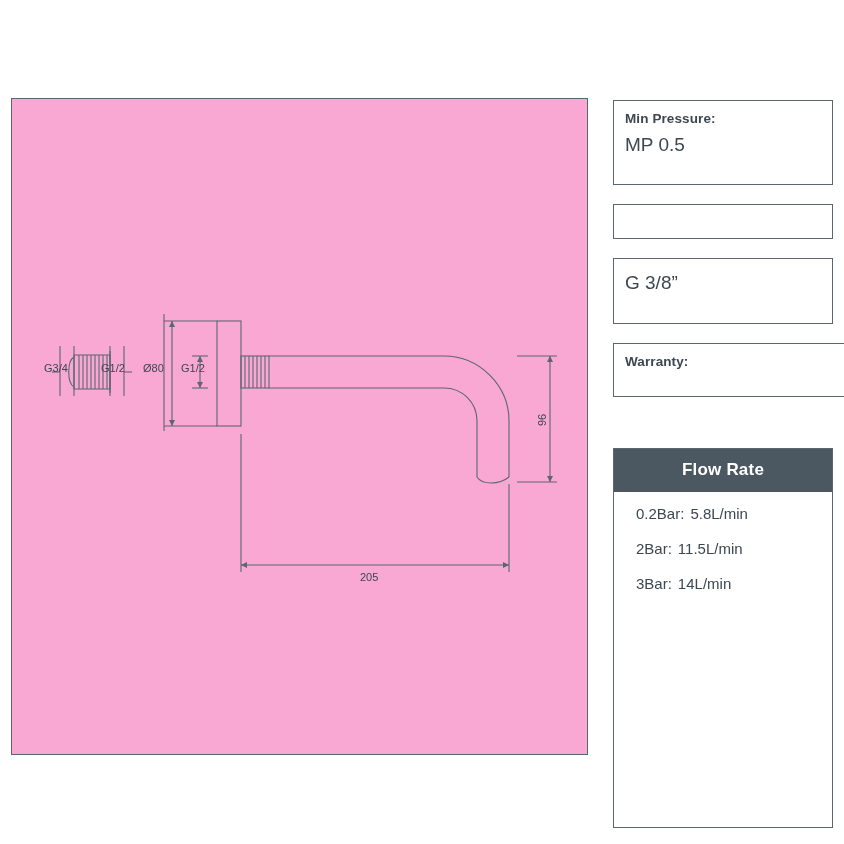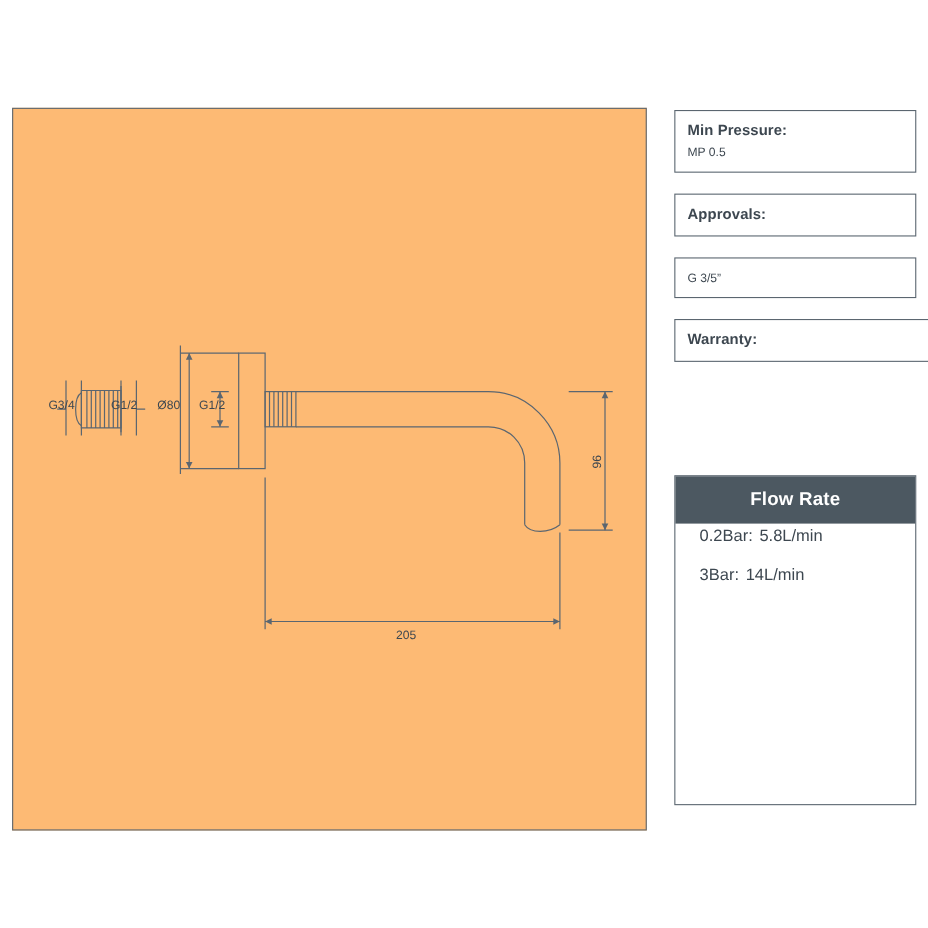--- a/index.html
+++ b/index.html
@@ -22,80 +22,80 @@
 
   
   .drawing-panel {
     position: absolute;
     left: 11px;
     top: 98px;
     width: 577px;
     height: 657px;
     border: 1px solid #5b6670;
     box-sizing: border-box;
-    background: #fdba74;
+    background: #f9a8d4;
   }
   .drawing-svg {
     position: absolute;
     left: 0;
     top: 0;
   }
 
   
   .spec-list {
     position: absolute;
     left: 613px;
     top: 100px;
     width: 220px;
   }
   .spec-box {
     border: 1px solid #5b6670;
     box-sizing: border-box;
-    padding: 8px 11px 9px 11px;
+    padding: 8px 11px 25px 11px;
     margin-bottom: 19px;
     background: #fff;
   }
   .spec-label {
     font-weight: bold;
     font-size: 13.5px;
     letter-spacing: .1px;
     color: #3d4750;
     line-height: 1.45;
   }
   .spec-value {
-    font-size: 11px;
+    font-size: 19px;
     color: #3d4750;
     line-height: 1.5;
     margin-top: 2px;
   }
   .spec-box.warranty { width: 252px; }
   .spec-box.warranty .spec-value { white-space: nowrap; }
 
   
   .flow-card {
     position: absolute;
     left: 613px;
-    top: 432px;
+    top: 448px;
     width: 220px;
-    height: 300px;
+    height: 380px;
     border: 1px solid #5b6670;
     box-sizing: border-box;
     background: #ffffff;
   }
   .flow-header {
     background: #4c5861;
     color: #ffffff;
     text-align: center;
     font-weight: bold;
     font-size: 17px;
     padding: 11px 0 12px 0;
     letter-spacing: .2px;
   }
   .flow-rows {
-    padding: 4px 0 0 22px;
+    padding: 14px 0 0 22px;
   }
   .flow-row {
     font-size: 15px;
     color: #3d4750;
     line-height: 1;
     margin-bottom: 20px;
     white-space: nowrap;
   }
   .flow-row .bar { }
   .flow-row .val { margin-left: 6px; }
@@ -185,38 +185,40 @@
   </div>
 
   <div class="spec-list">
 
     <div class="spec-box">
       <div class="spec-label">Min Pressure:</div>
       <div class="spec-value">MP 0.5</div>
     </div>
 
     <div class="spec-box">
-      <div class="spec-label">Approvals:</div>
     </div>
 
     <div class="spec-box">
-      <div class="spec-value">G 3/5”</div>
+      <div class="spec-value">G 3/8”</div>
     </div>
 
     <div class="spec-box warranty">
       <div class="spec-label">Warranty:</div>
     </div>
 
   </div>
 
   <div class="flow-card">
     <div class="flow-header">Flow Rate</div>
     <div class="flow-rows">
       <div class="flow-row">
         <span class="bar">0.2Bar:</span><span class="val">5.8L/min</span>
       </div>
       <div class="flow-row">
+        <span class="bar">2Bar:</span><span class="val">11.5L/min</span>
+      </div>
+      <div class="flow-row">
         <span class="bar">3Bar:</span><span class="val">14L/min</span>
       </div>
     </div>
   </div>
 
 </div>
 
 </body></html>

